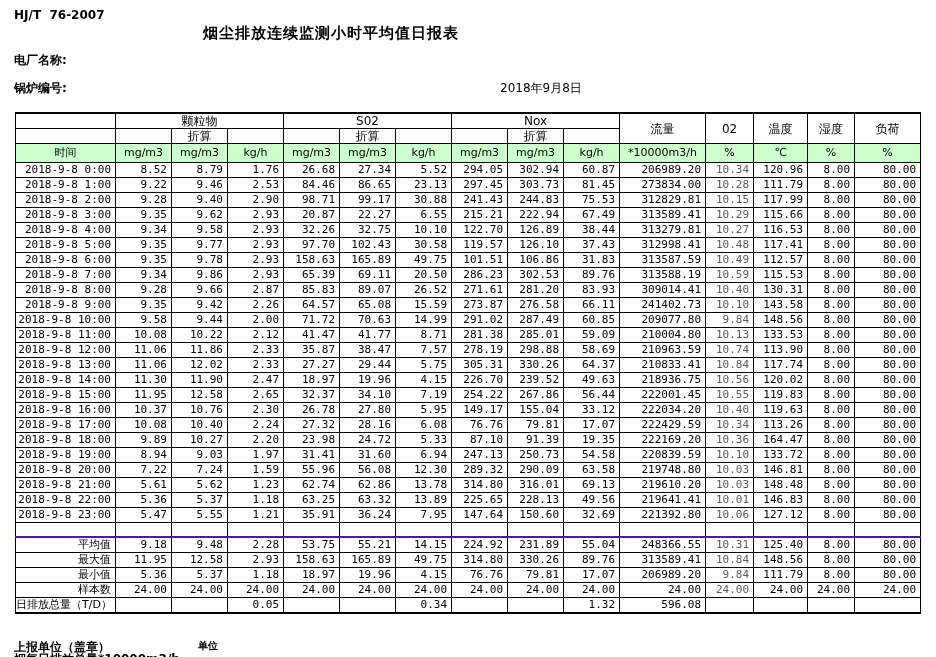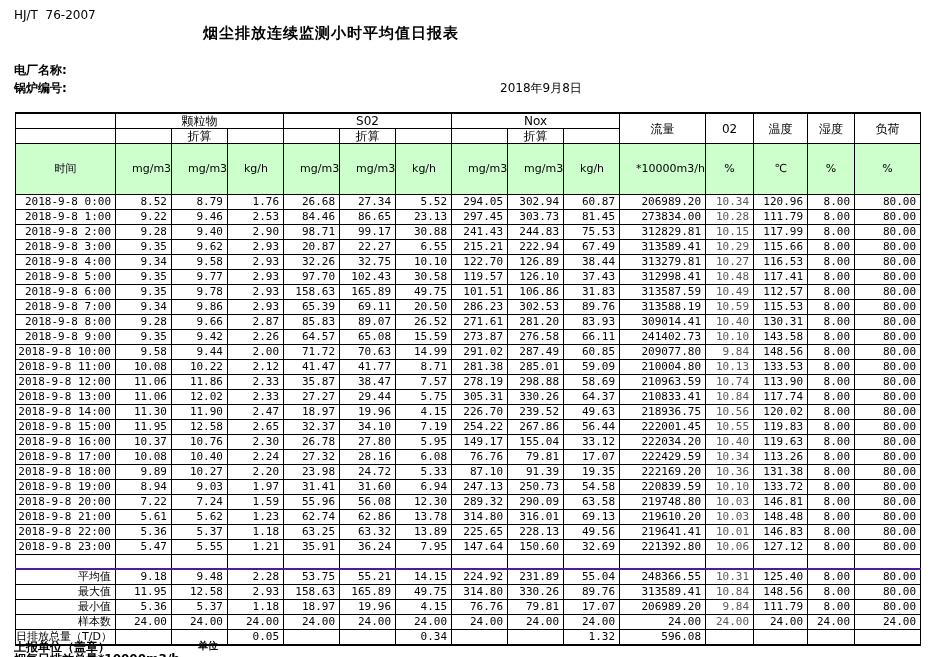--- a/index.html
+++ b/index.html
@@ -5,24 +5,24 @@
   :root{
     --green:#ccffcc;
     --o2gray:#595959;
     --ink:#000000;
   }
   html,body{margin:0;padding:0;}
   body{
     width:936px;height:657px;background:#ffffff;position:relative;
     font-family:"DejaVu Sans",sans-serif;color:var(--ink);overflow:hidden;
   }
-  .std-code{position:absolute;top:8px;left:14px;font-size:12px;font-weight:normal;white-space:pre;}
+  .std-code{position:absolute;top:8px;left:14px;font-size:12px;font-weight:bold;white-space:pre;}
   .report-title{position:absolute;top:24px;left:203px;font-size:15px;font-weight:bold;letter-spacing:1px;}
   .meta-label{position:absolute;left:14px;font-size:12px;font-weight:bold;}
-  .plant{top:62px;}
+  .plant{top:52px;}
   .boiler{top:80px;}
   .report-date{position:absolute;top:80px;left:500px;font-size:12px;}
 
   table.report{
     position:absolute;top:112px;left:15px;
     border-collapse:collapse;table-layout:fixed;width:905px;
     border-top:2px solid #000;border-bottom:2px solid #000;
     border-left:1px solid #000;border-right:1px solid #000;
   }
   table.report td,table.report th{
@@ -32,21 +32,21 @@
     padding:0 4px 0 0;
     text-align:right;vertical-align:middle;
     white-space:nowrap;overflow:hidden;
   }
   table.report th.h{
     text-align:center;font-size:12px;padding:0;
     font-family:"DejaVu Sans",sans-serif;
   }
   tr.unit-row td,tr.unit-row th{
     background:var(--green);
-    height:18px;line-height:18px;text-align:center;padding:16px;
+    height:18px;line-height:18px;text-align:center;padding:0;
     font-size:11px;
   }
   td.num,td.time-cell,td.sum-num{font-family:"DejaVu Sans Mono",monospace;}
   td.o2{color:var(--o2gray);}
   td.time-cell{padding-right:2px;margin-top:6px;}
   td.sum-label{font-size:12px;padding-right:2px;}
   td.total-label{text-align:left;font-size:11px;padding:0 0 0 1px;}
   tr.first-sum td{border-top:2px solid #4c1d95;}
   tr.spacer td{height:13px;}
 
@@ -436,21 +436,21 @@
         <td class="num">10.27</td>
         <td class="num">2.20</td>
         <td class="num">23.98</td>
         <td class="num">24.72</td>
         <td class="num">5.33</td>
         <td class="num">87.10</td>
         <td class="num">91.39</td>
         <td class="num">19.35</td>
         <td class="num">222169.20</td>
         <td class="num o2">10.36</td>
-        <td class="num">131.38</td>
+        <td class="num">164.47</td>
         <td class="num">8.00</td>
         <td class="num">80.00</td>
       </tr>
       <tr>
         <td class="time-cell">2018-9-8 19:00</td>
         <td class="num">8.94</td>
         <td class="num">9.03</td>
         <td class="num">1.97</td>
         <td class="num">31.41</td>
         <td class="num">31.60</td>

